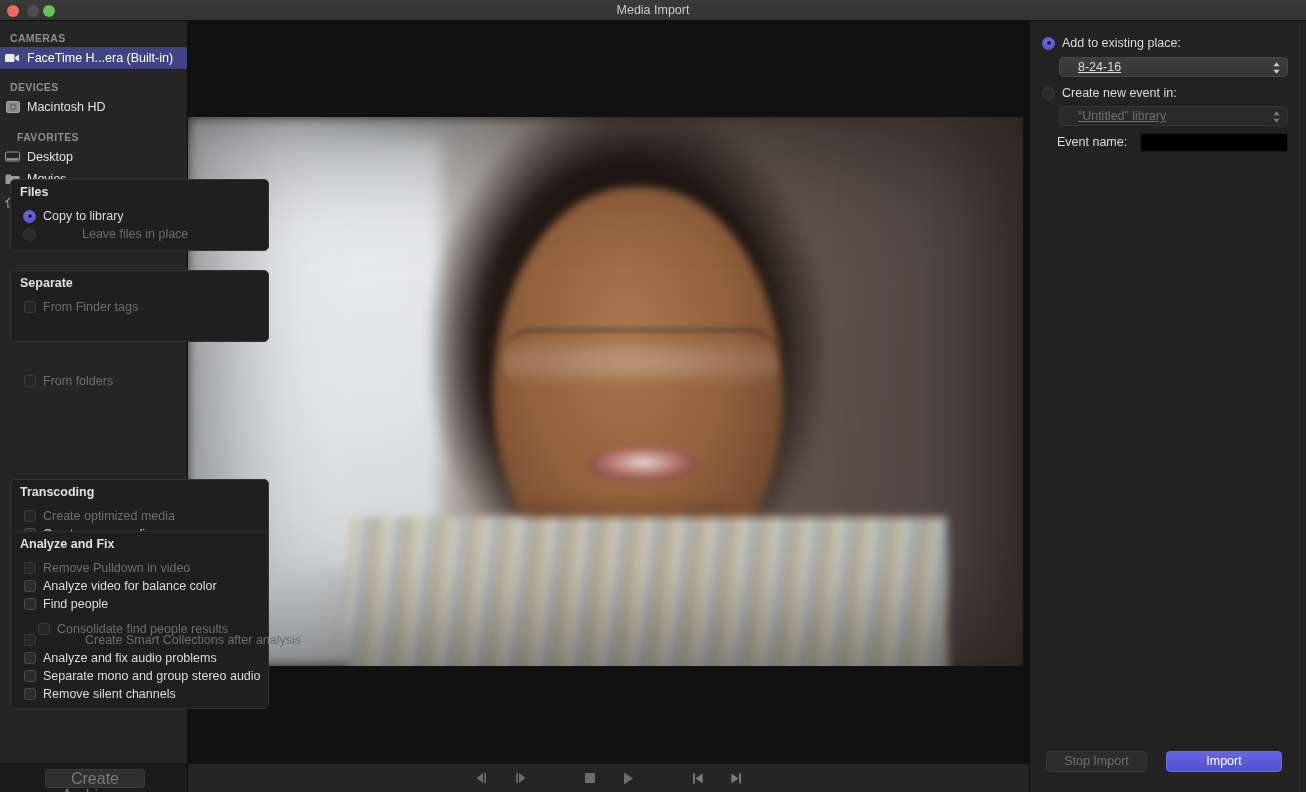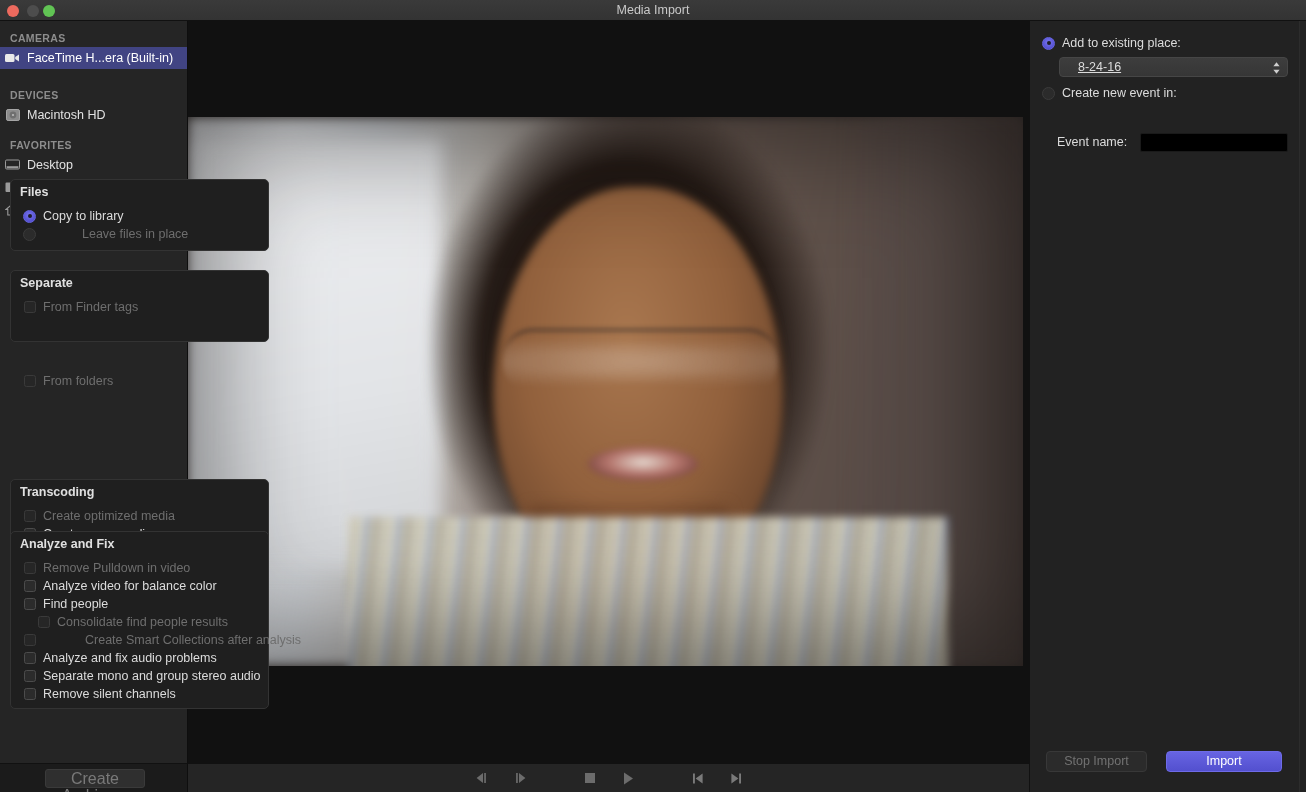--- a/index.html
+++ b/index.html
@@ -86,22 +86,22 @@
     width: 17px;
     height: 14px;
     margin-right: 6px;
     flex: 0 0 auto;
     display: inline-flex;
     align-items: center;
     justify-content: center;
   }
   .sb-icon svg { display: block; }
   #sb-cameras-head { margin-top: 9px; }
-  #sb-devices-head { margin-top: 18px; }
-  #sb-favorites-head { margin-top: 11px; }
+  #sb-devices-head { margin-top: 10px; }
+  #sb-favorites-head { margin-top: 11px; margin-left: 7px; }
 
   
   #leftbottom {
     position: absolute;
     left: 0; top: 763px;
     width: 188px; height: 29px;
     background: #1b1b1b;
     border-right: 1px solid #0e0e0e;
     border-top: 1px solid #111;
     box-sizing: border-box;
@@ -533,20 +533,29 @@
         <path d="M5.5 13.8 L8.6 9.8 H2.4 Z" fill="#cfcfcf"></path>
       </svg>
     </span>
   </div>
 
   <div class="rp-row" style="position:absolute; left:1042px; top:86px;">
     <span class="radio dim"></span>
     <span class="lbl">Create new event in:</span>
   </div>
 
+  <div class="popup dim" style="position:absolute; left:1059px; top:106px; width:229px;">
+    <span>“Untitled” library</span>
+    <span class="chev">
+      <svg width="11" height="16" viewBox="0 0 11 16">
+        <path d="M5.5 2.2 L8.6 6.2 H2.4 Z" fill="#787878"></path>
+        <path d="M5.5 13.8 L8.6 9.8 H2.4 Z" fill="#787878"></path>
+      </svg>
+    </span>
+  </div>
 
   <div style="position:absolute; left:1057px; top:135px; font-size:12.5px; color:#dcdcdc;">Event name:</div>
   <div id="event-name-field">
     <span></span>
   </div>
 
   <div class="groupbox" style="top:179px; height:72px;">
     <div class="gb-title">Files</div>
     <div class="rp-row" style="position:absolute; left:12px; top:29px;">
       <span class="radio on"></span>
@@ -591,21 +600,21 @@
       <span class="lbl dim">Remove Pulldown in video</span>
     </div>
     <div class="rp-row" style="position:absolute; left:13px; top:47px;">
       <span class="cbx"></span>
       <span class="lbl">Analyze video for balance color</span>
     </div>
     <div class="rp-row" style="position:absolute; left:13px; top:65px;">
       <span class="cbx"></span>
       <span class="lbl">Find people</span>
     </div>
-    <div class="rp-row" style="position:absolute; left:27px; top:83px;align-items:center;">
+    <div class="rp-row" style="position:absolute; left:27px; top:90px;align-items:center;">
       <span class="cbx dim"></span>
       <span class="lbl dim">Consolidate find people results</span>
     </div>
     <div class="rp-row" style="position:absolute; left:13px; top:101px;gap:42px;">
       <span class="cbx dim"></span>
       <span class="lbl dim">Create Smart Collections after analysis</span>
     </div>
     <div class="rp-row" style="position:absolute; left:13px; top:119px;">
       <span class="cbx"></span>
       <span class="lbl">Analyze and fix audio problems</span>

